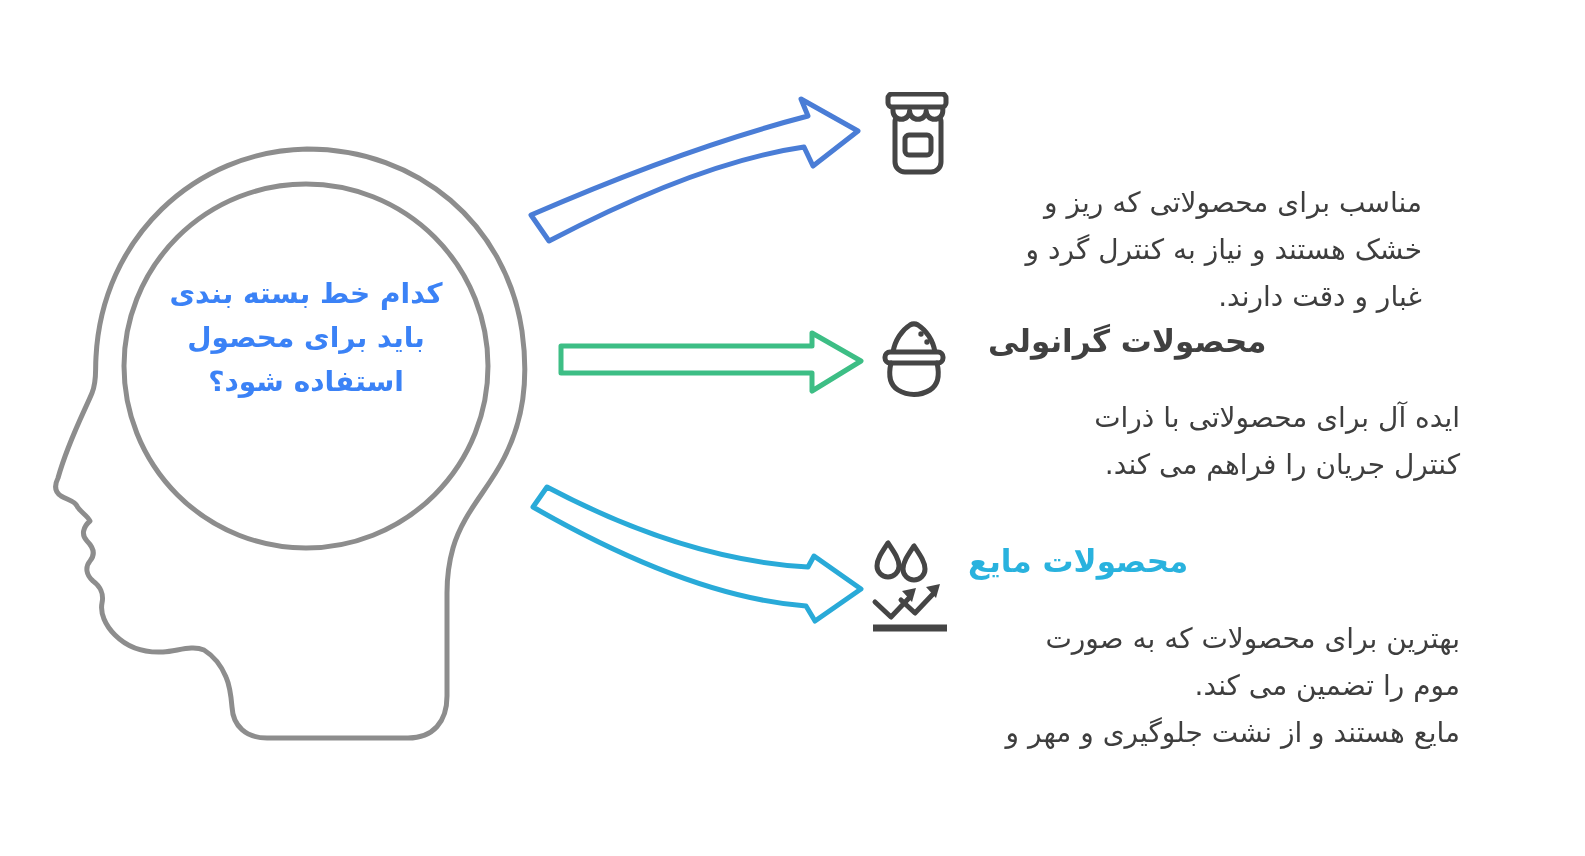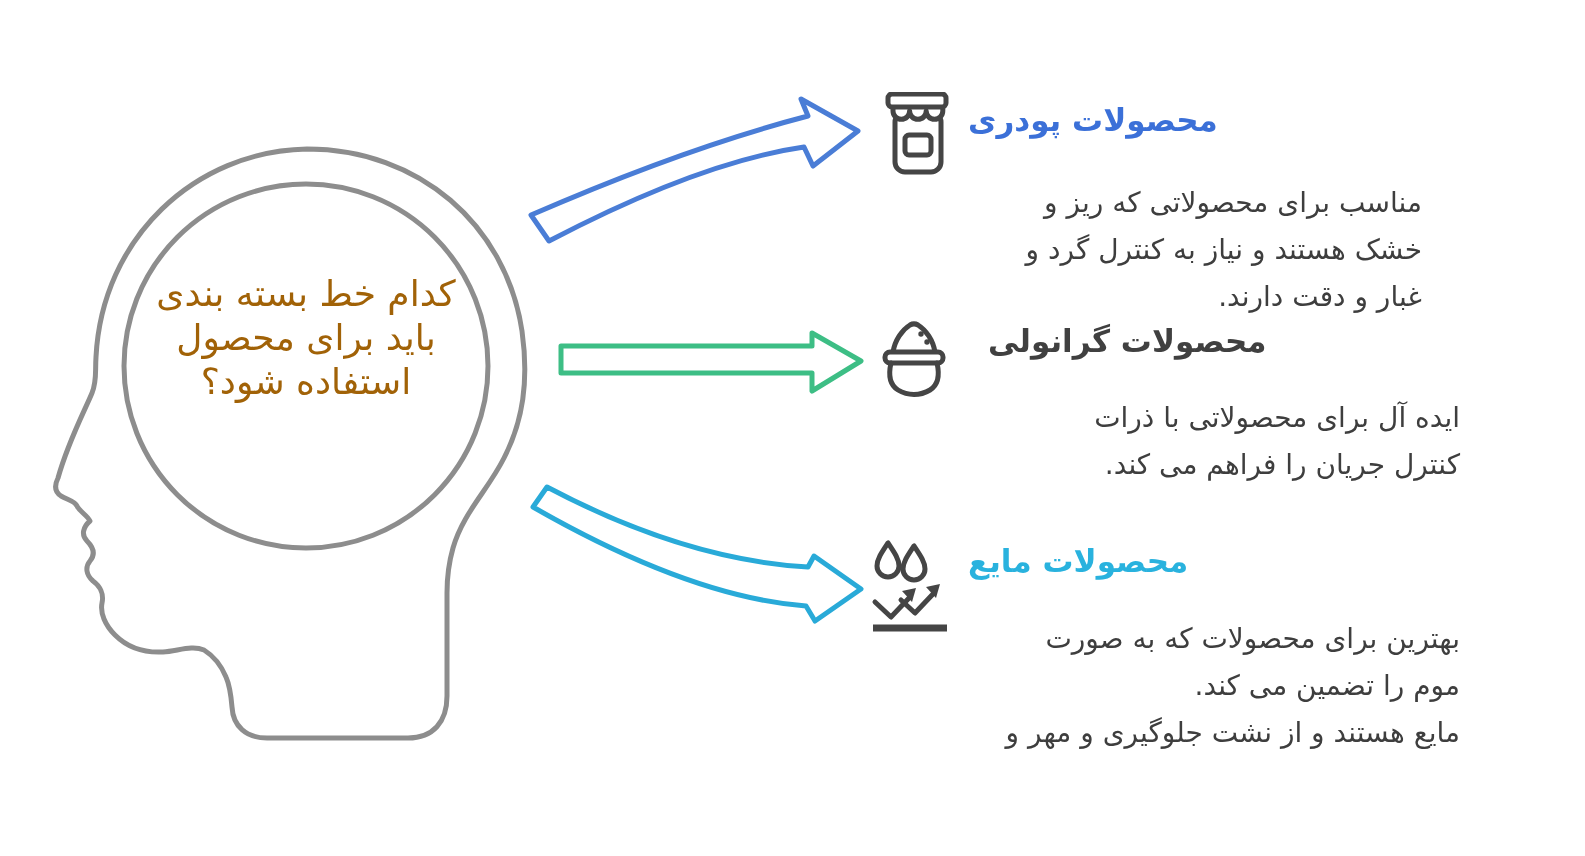--- a/index.html
+++ b/index.html
@@ -8,21 +8,21 @@
     font-family:"DejaVu Sans",sans-serif;
   }
   .art{position:absolute;left:0;top:0;width:1585px;height:856px;}
   .ico{position:absolute;}
   .ico-jar{left:884px;top:92px;width:66px;height:86px;}
   .ico-sack{left:881px;top:319px;width:66px;height:82px;}
   .ico-liquid{left:870px;top:540px;width:80px;height:94px;}
   .question{
     position:absolute;left:140px;top:272px;width:332px;
     direction:rtl;text-align:center;
-    font-size:36px;font-weight:normal;line-height:44px;color:#a16207;
+    font-size:28px;font-weight:bold;line-height:44px;color:#3b82f6;
   }
   .sec-title{
     position:absolute;left:968px;direction:rtl;text-align:left;white-space:nowrap;
     font-size:31px;font-weight:bold;
   }
   .t-powder{top:102px;}
   .t-granule{top:323px;}
   .t-liquid{top:543px;}
   .sec-body{
     position:absolute;direction:rtl;text-align:right;
@@ -111,21 +111,20 @@
   <svg class="ico ico-liquid" viewBox="0 0 80 94">
     <path class="stroke-dark" d="M18 3 C12 12 7 19 7 26 A11 11 0 0 0 29 26 C29 19 24 12 18 3 Z"></path>
     <path class="stroke-dark" d="M44 6 C38 15 33 22 33 29 A11 11 0 0 0 55 29 C55 22 50 15 44 6 Z"></path>
     <path class="stroke-dark" d="M5 62 L21 77 L40 57"></path>
     <path class="fill-dark" d="M46 48 L32 51 L42 62 Z"></path>
     <path class="stroke-dark" d="M31 60 L45 73 L63 54"></path>
     <path class="fill-dark" d="M70 44 L56 47 L66 58 Z"></path>
     <path d="M3 88 L77 88" stroke="#454545" stroke-width="7" fill="none"></path>
   </svg>
 
-  <div class="sec-title t-powder" style="color: rgb(59, 112, 216);">محصولات پودری</div>
   <div class="sec-body b-powder">
     <div>مناسب برای محصولاتی که ریز و</div>
     <div>خشک هستند و نیاز به کنترل گرد و</div>
     <div>غبار و دقت دارند.</div>
   </div>
 
   <div class="sec-title t-granule" style="color: #404040; margin-left: 20px;">محصولات گرانولی</div>
   <div class="sec-body b-granule">
     <div>ایده آل برای محصولاتی با ذرات</div>
     <div>کنترل جریان را فراهم می کند.</div>

